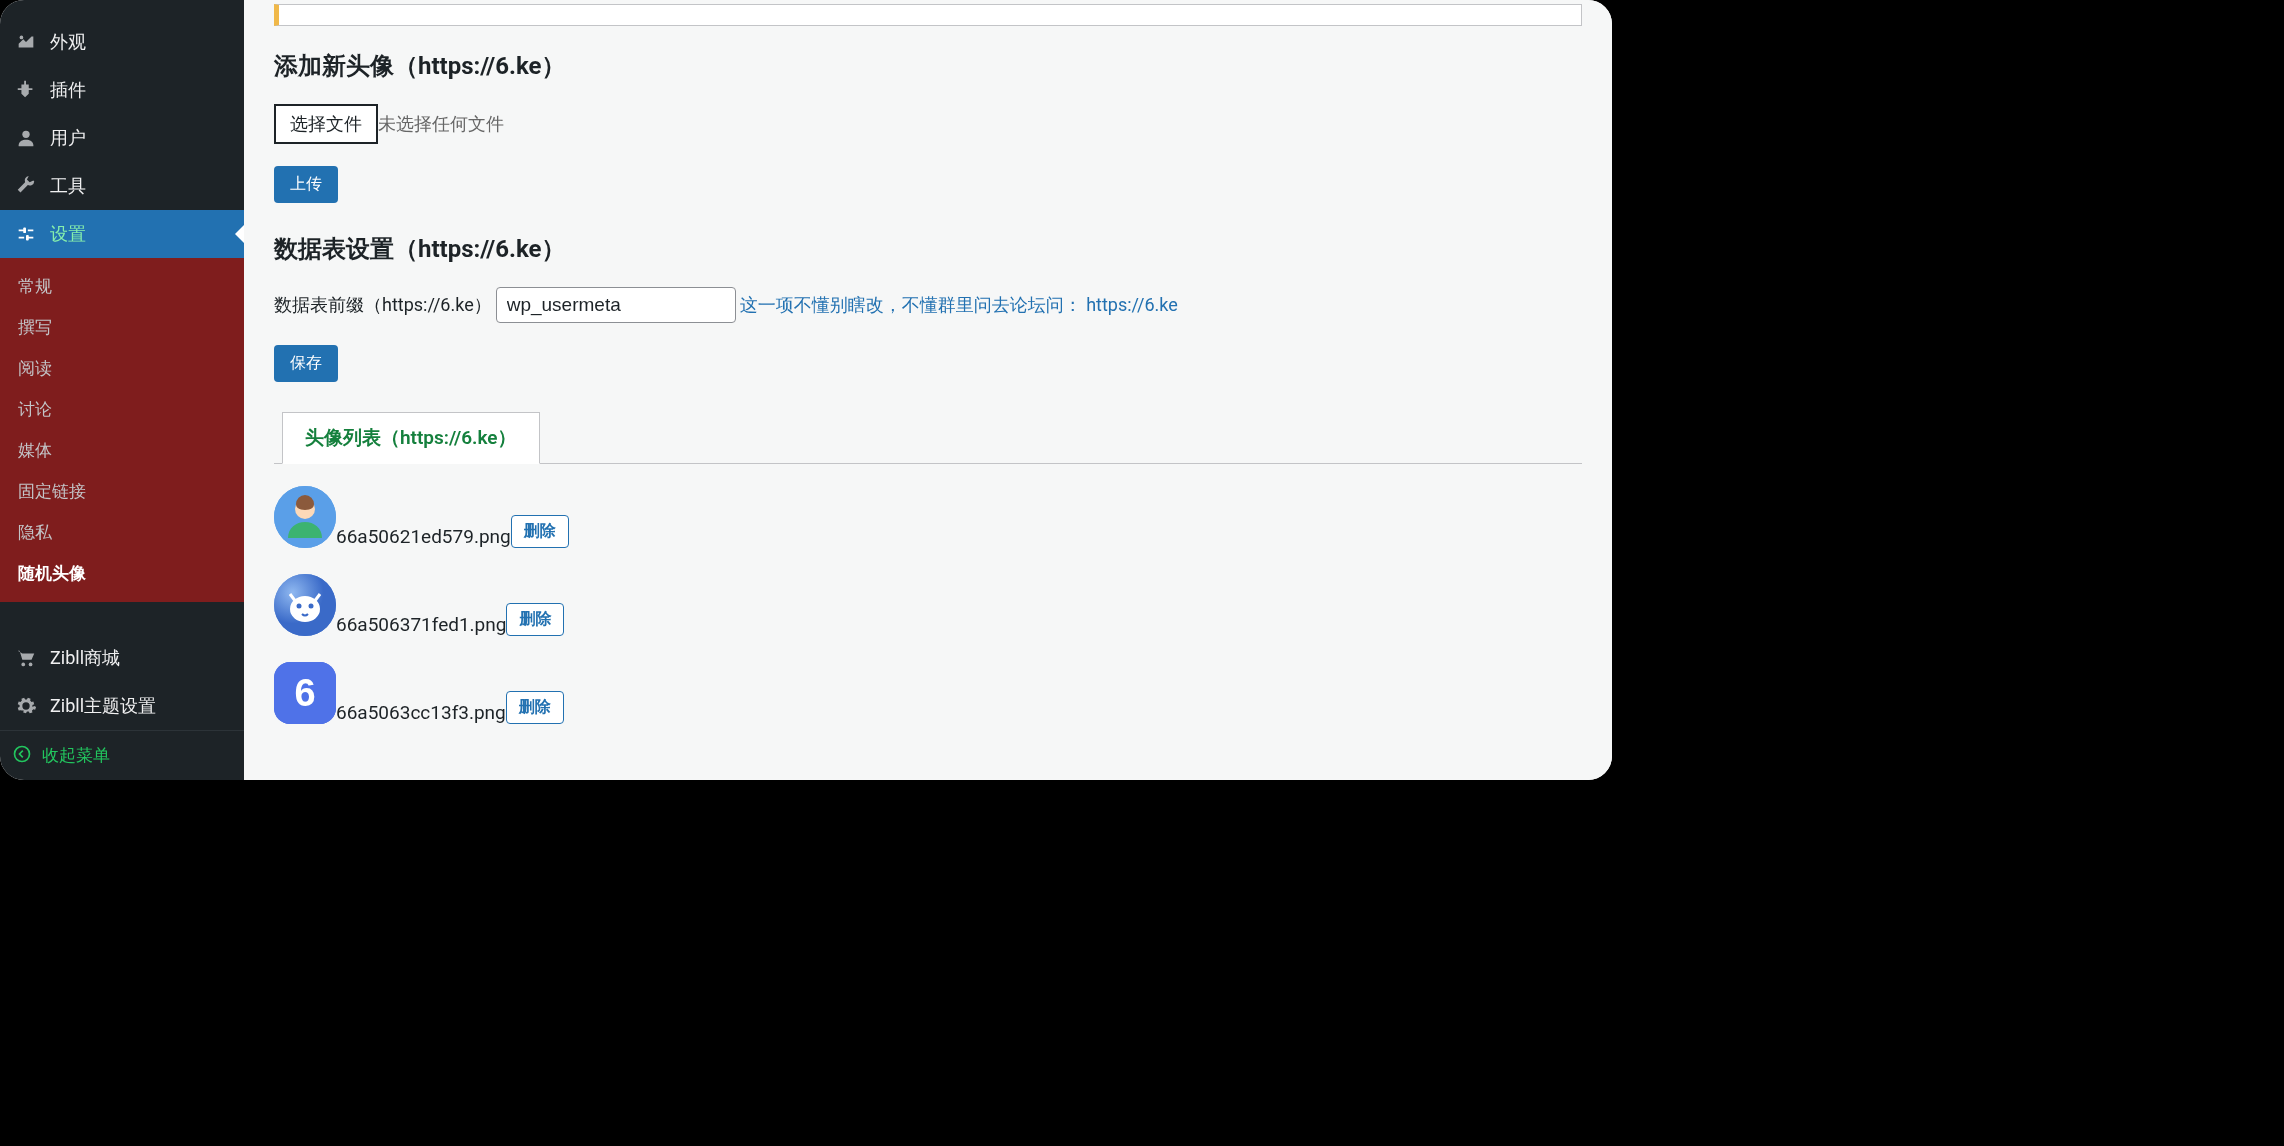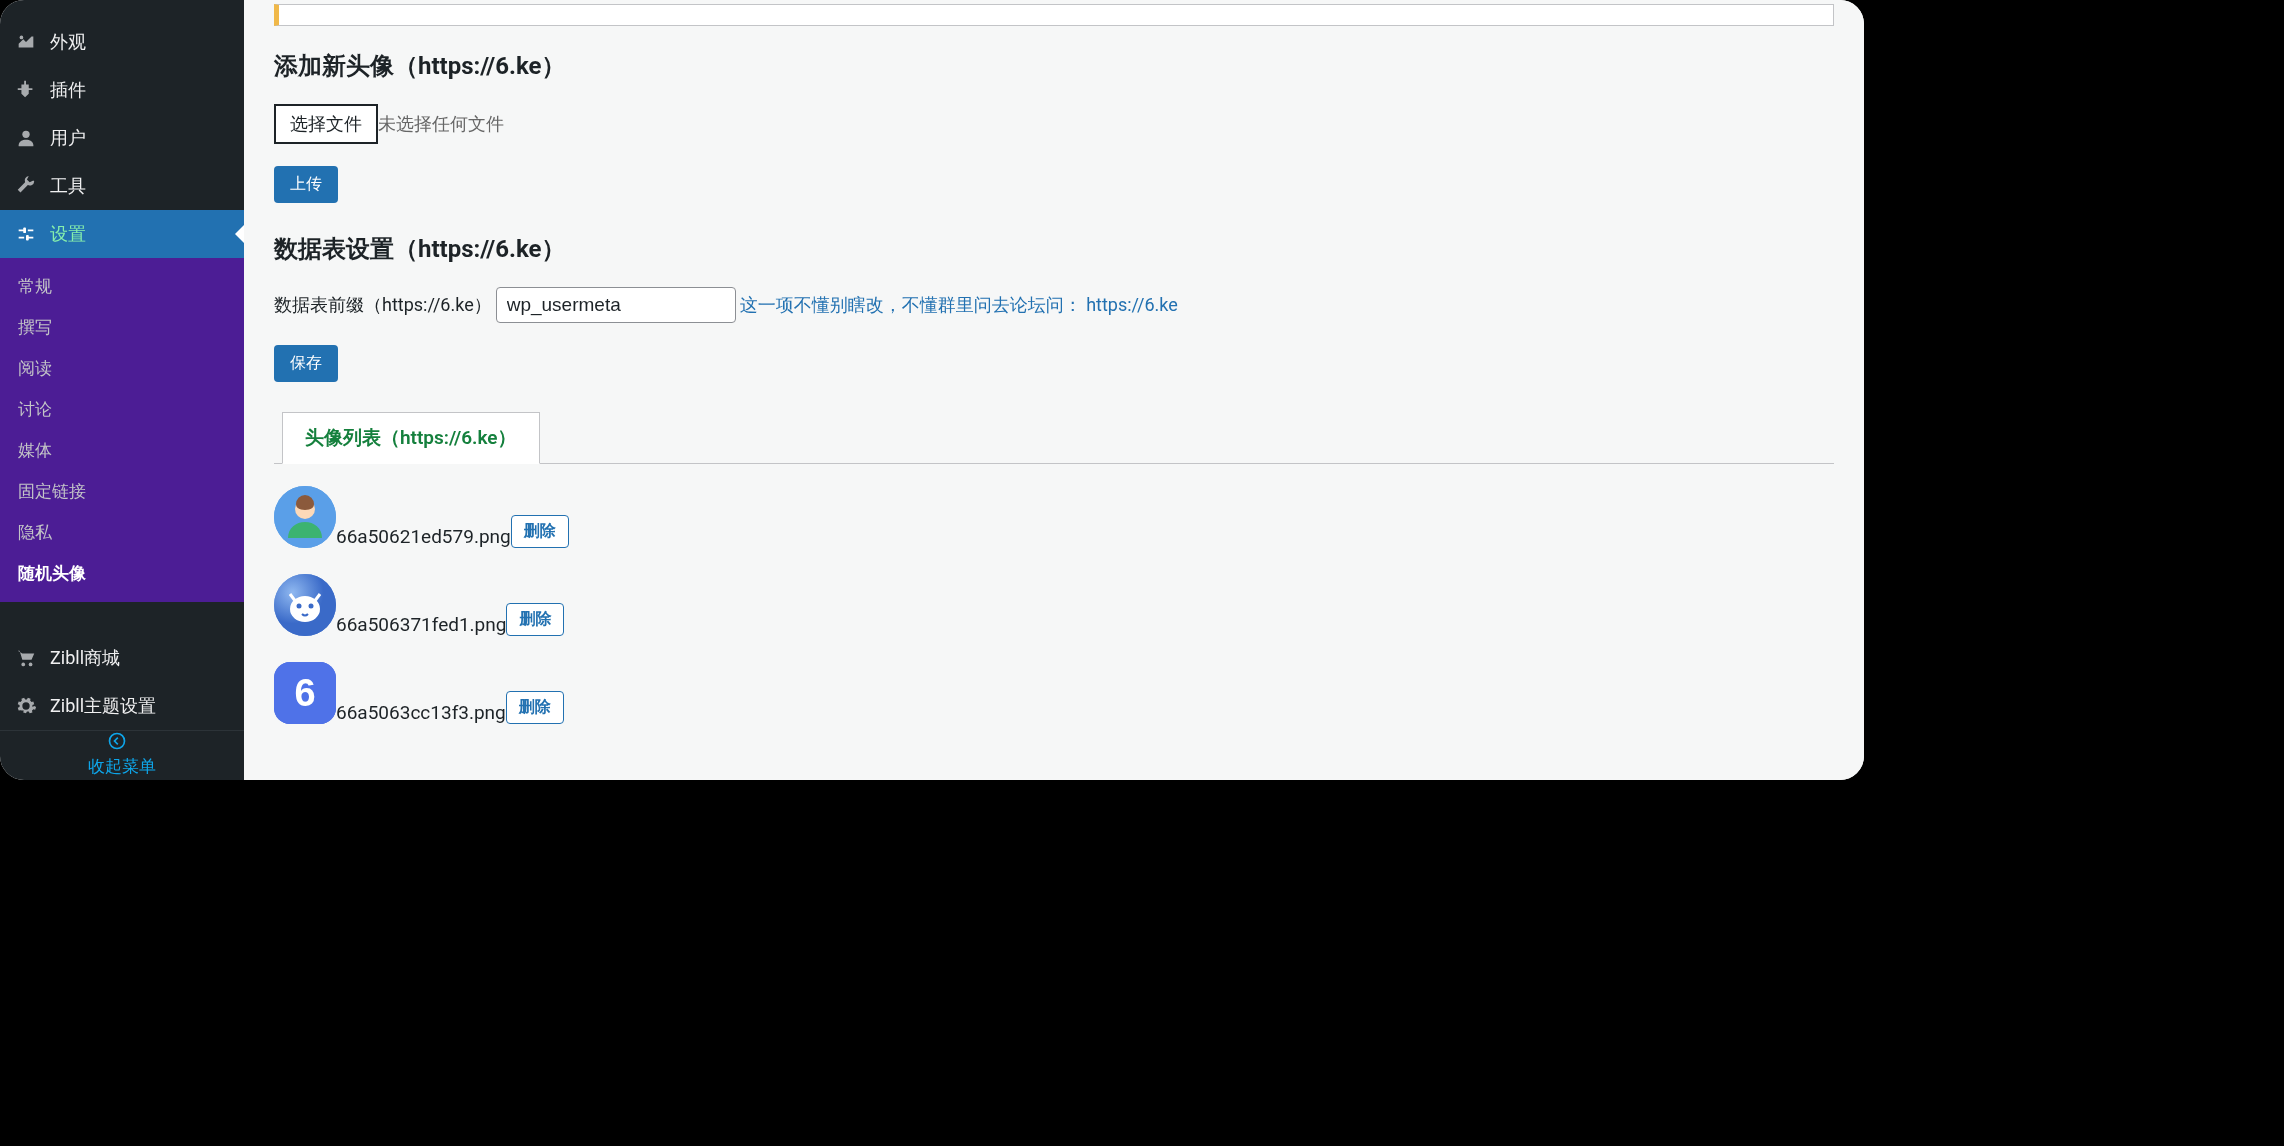--- a/index.html
+++ b/index.html
@@ -4,21 +4,21 @@
 <style>
   * { box-sizing: border-box; margin: 0; padding: 0; }
   html, body { height: 100%; }
   body {
     font-family: -apple-system, BlinkMacSystemFont, "Segoe UI", Roboto, "Helvetica Neue", Arial, sans-serif;
     background: #000;
     color: #1d2327;
     font-size: 14px;
   }
   .frame {
-    width: 1864px;
+    width: 1612px;
     height: 780px;
     background: #fff;
     border-radius: 24px;
     overflow: hidden;
     position: relative;
     display: flex;
   }
   
   .sidebar {
     width: 244px;
@@ -55,46 +55,45 @@
   .sidebar .item.active::after {
     content: "";
     position: absolute;
     right: -1px;
     top: 50%;
     transform: translateY(-50%);
     border: 10px solid transparent;
     border-right-color: #fff;
   }
   .sidebar .sub {
-    background: #4c1d95;
+    background: #7f1d1d;
     padding: 8px 0;
   }
   .sidebar .sub a {
     display: block;
     padding: 9px 16px 9px 18px;
     color: #c3c4c7;
     font-size: 17px;
     text-decoration: none;
     cursor: pointer;
   }
   .sidebar .sub a.current {
     color: #fff;
     font-weight: 600;
   }
   .sidebar .bottom { margin-top: auto; }
   .sidebar .collapse {
     display: flex;
     align-items: center;
     height: 50px;
     padding: 0 12px;
-    color: #0ea5e9;
+    color: #22c55e;
     font-size: 17px;
     cursor: pointer;
     border-top: 1px solid #2c3338;
-    flex-direction: column;
   }
   .sidebar .collapse .icon { margin-right: 10px; }
   
   .main {
     flex: 1;
     background: #f6f7f7;
     overflow: auto;
     position: relative;
   }
   .main-inner {

